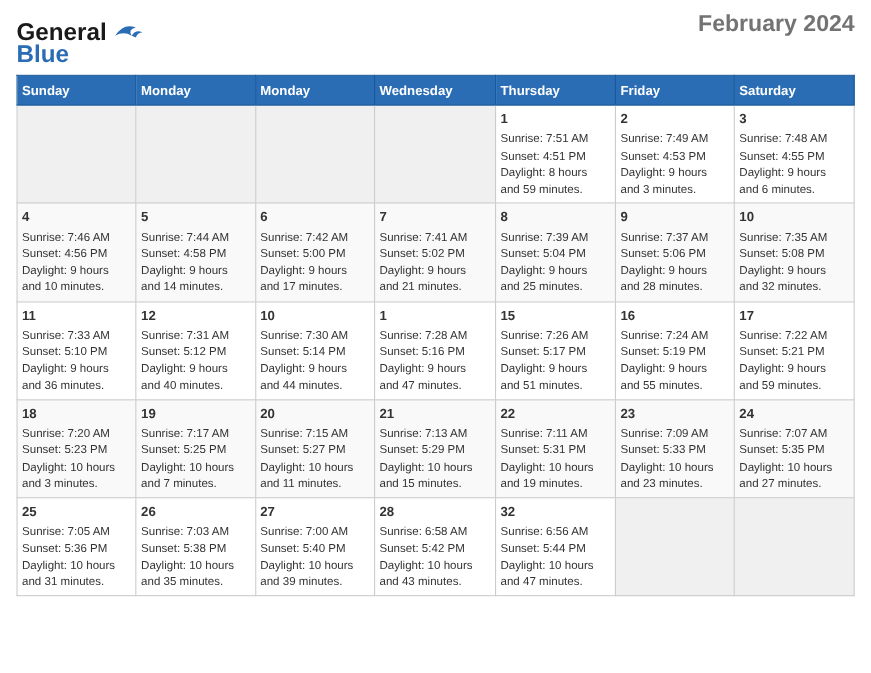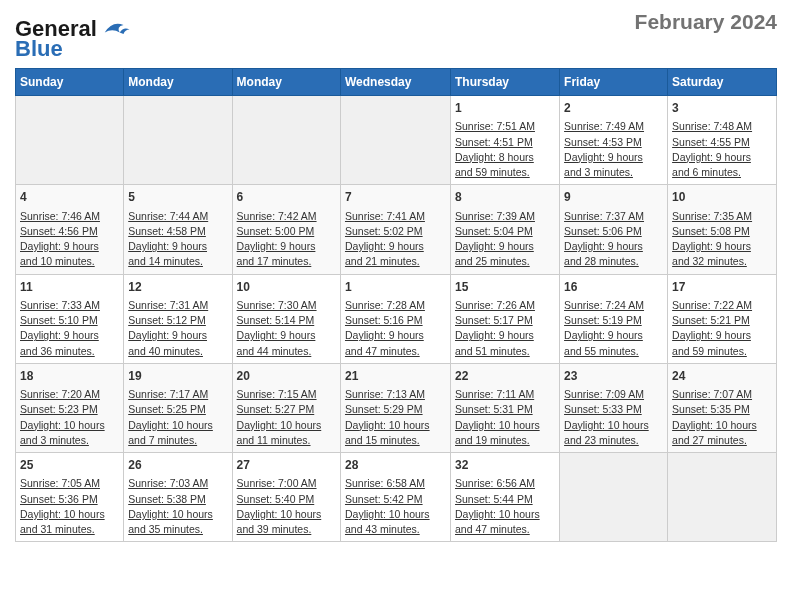--- a/index.html
+++ b/index.html
@@ -70,21 +70,20 @@
     }
     .day-num {
       font-weight: bold;
       font-size: 12px;
       display: block;
       margin-bottom: 2px;
     }
     .day-info {
       font-size: 10.5px;
       color: #333;
-      text-decoration: underline;
     }
     td.empty {
       background: #f0f0f0;
     }
   </style>
 </head>
 <body>
 
 <div class="header">
   <div class="logo">

